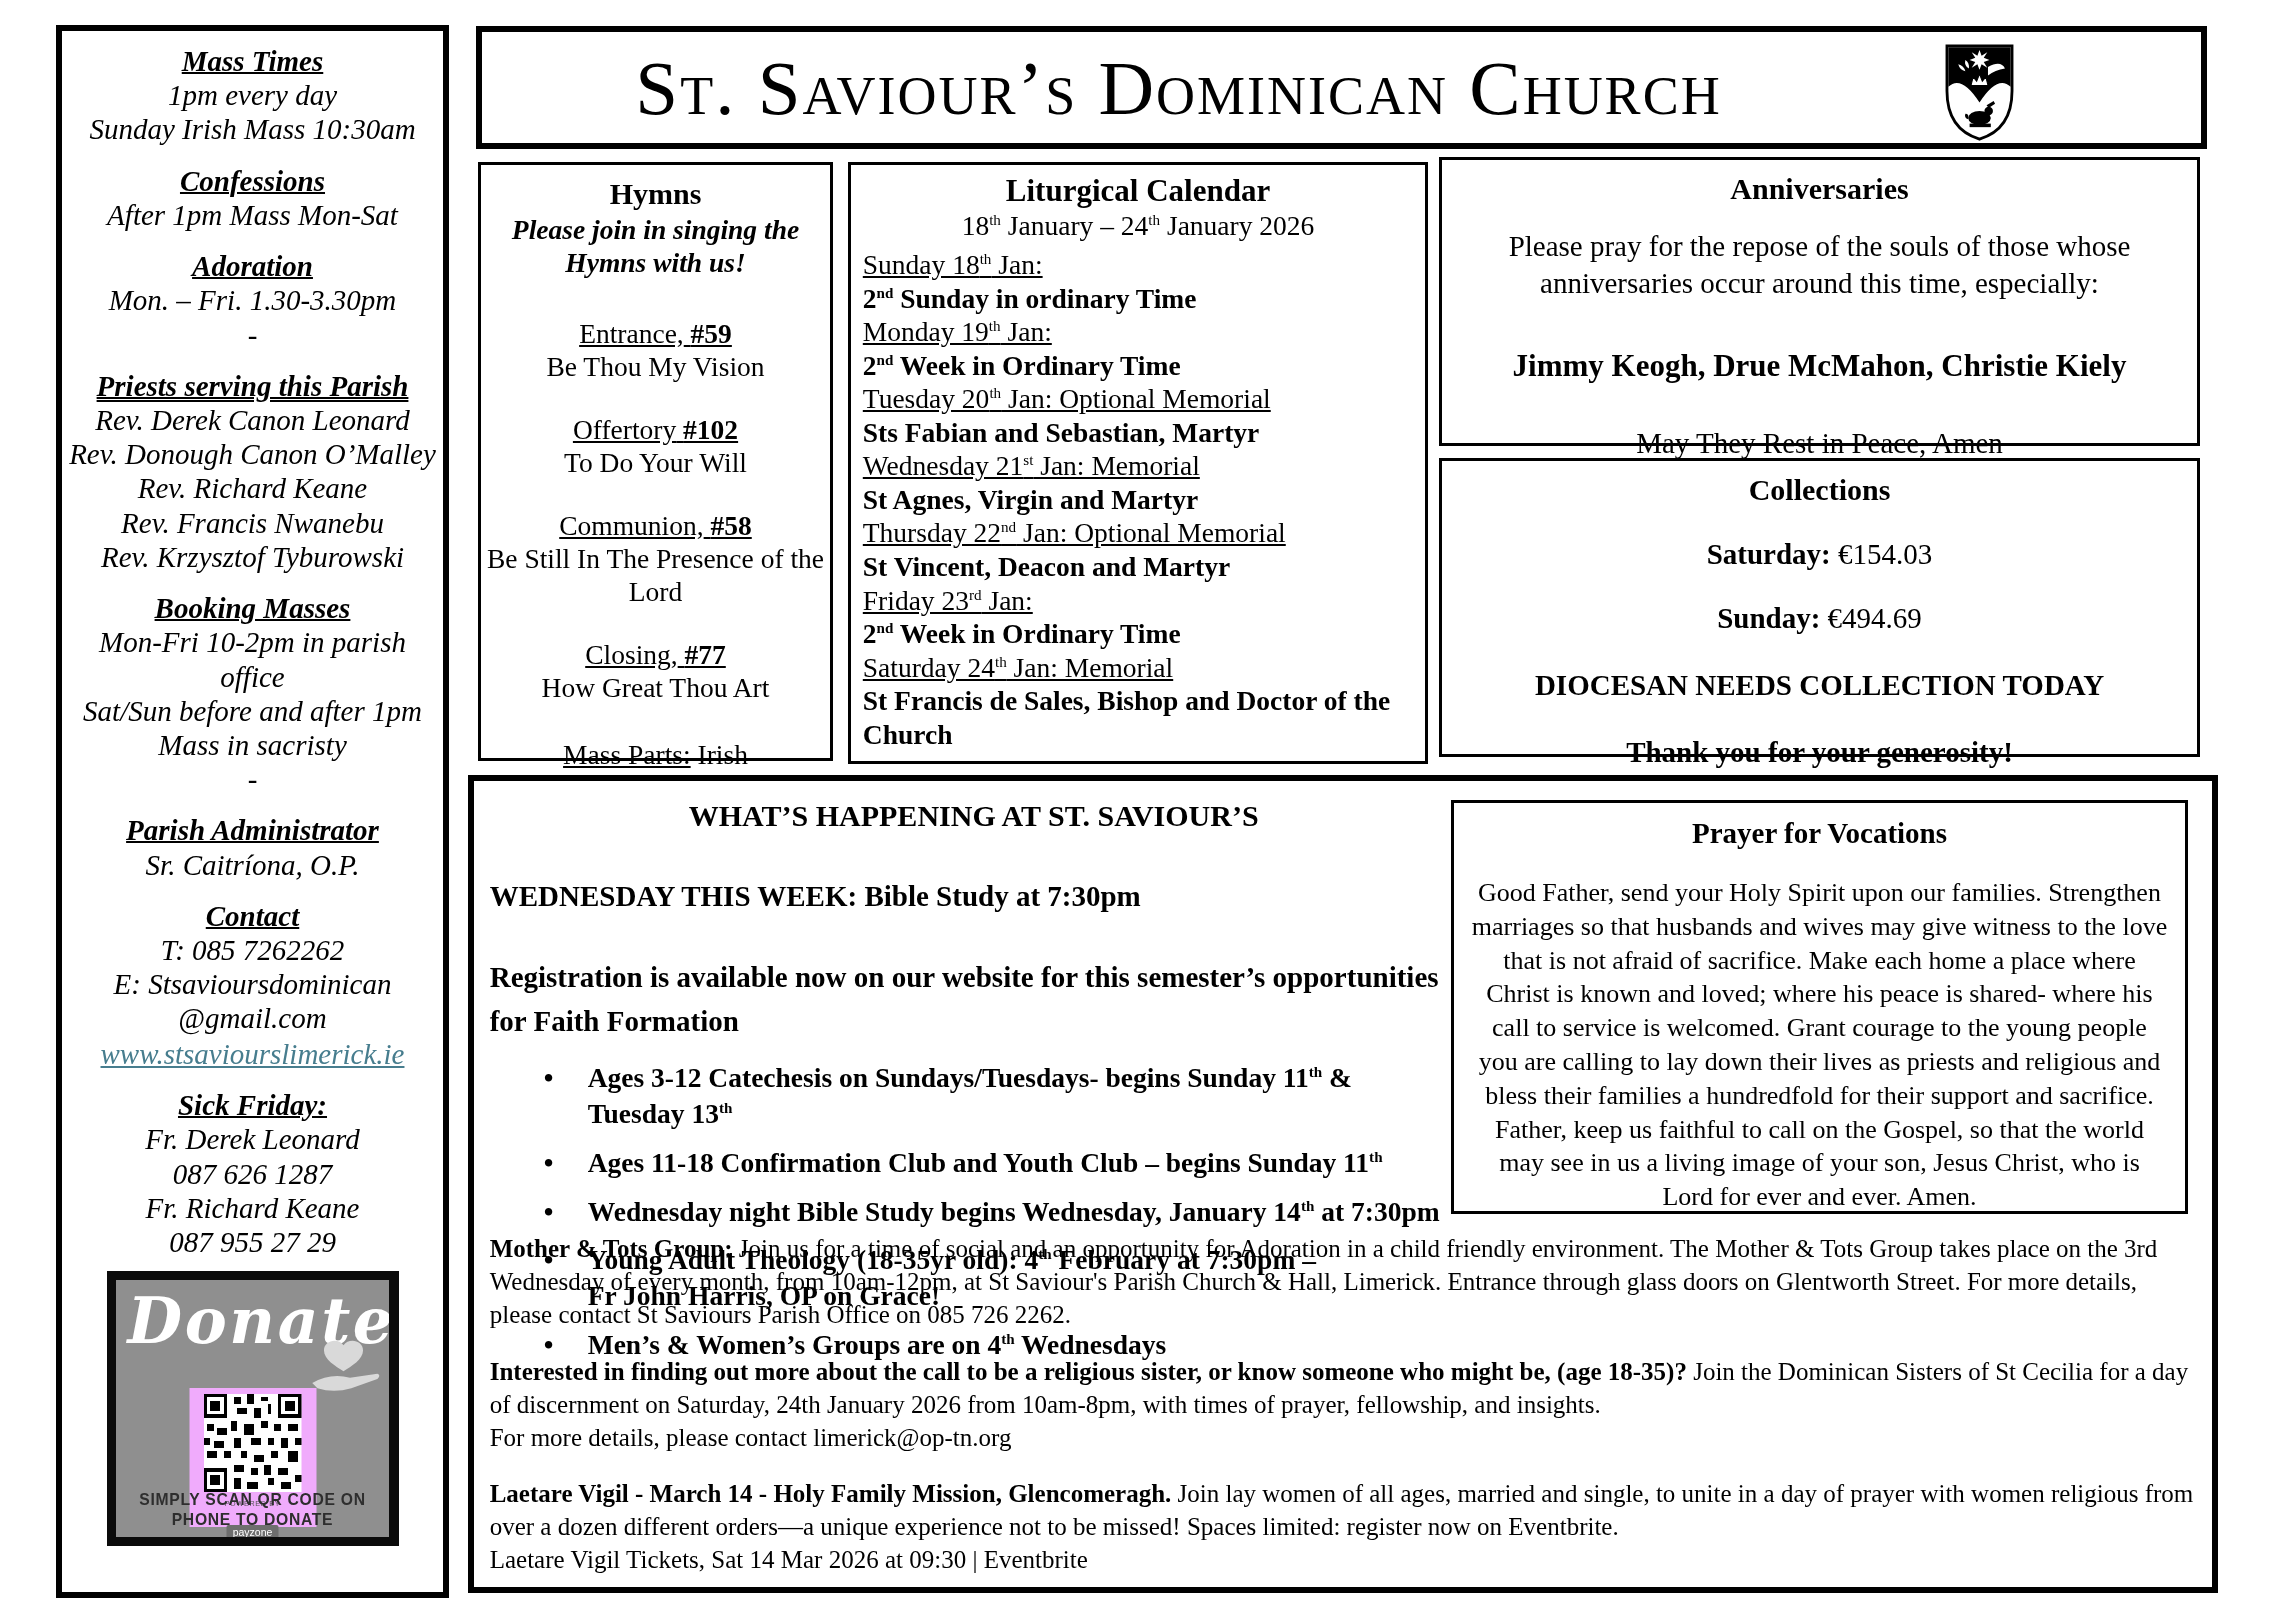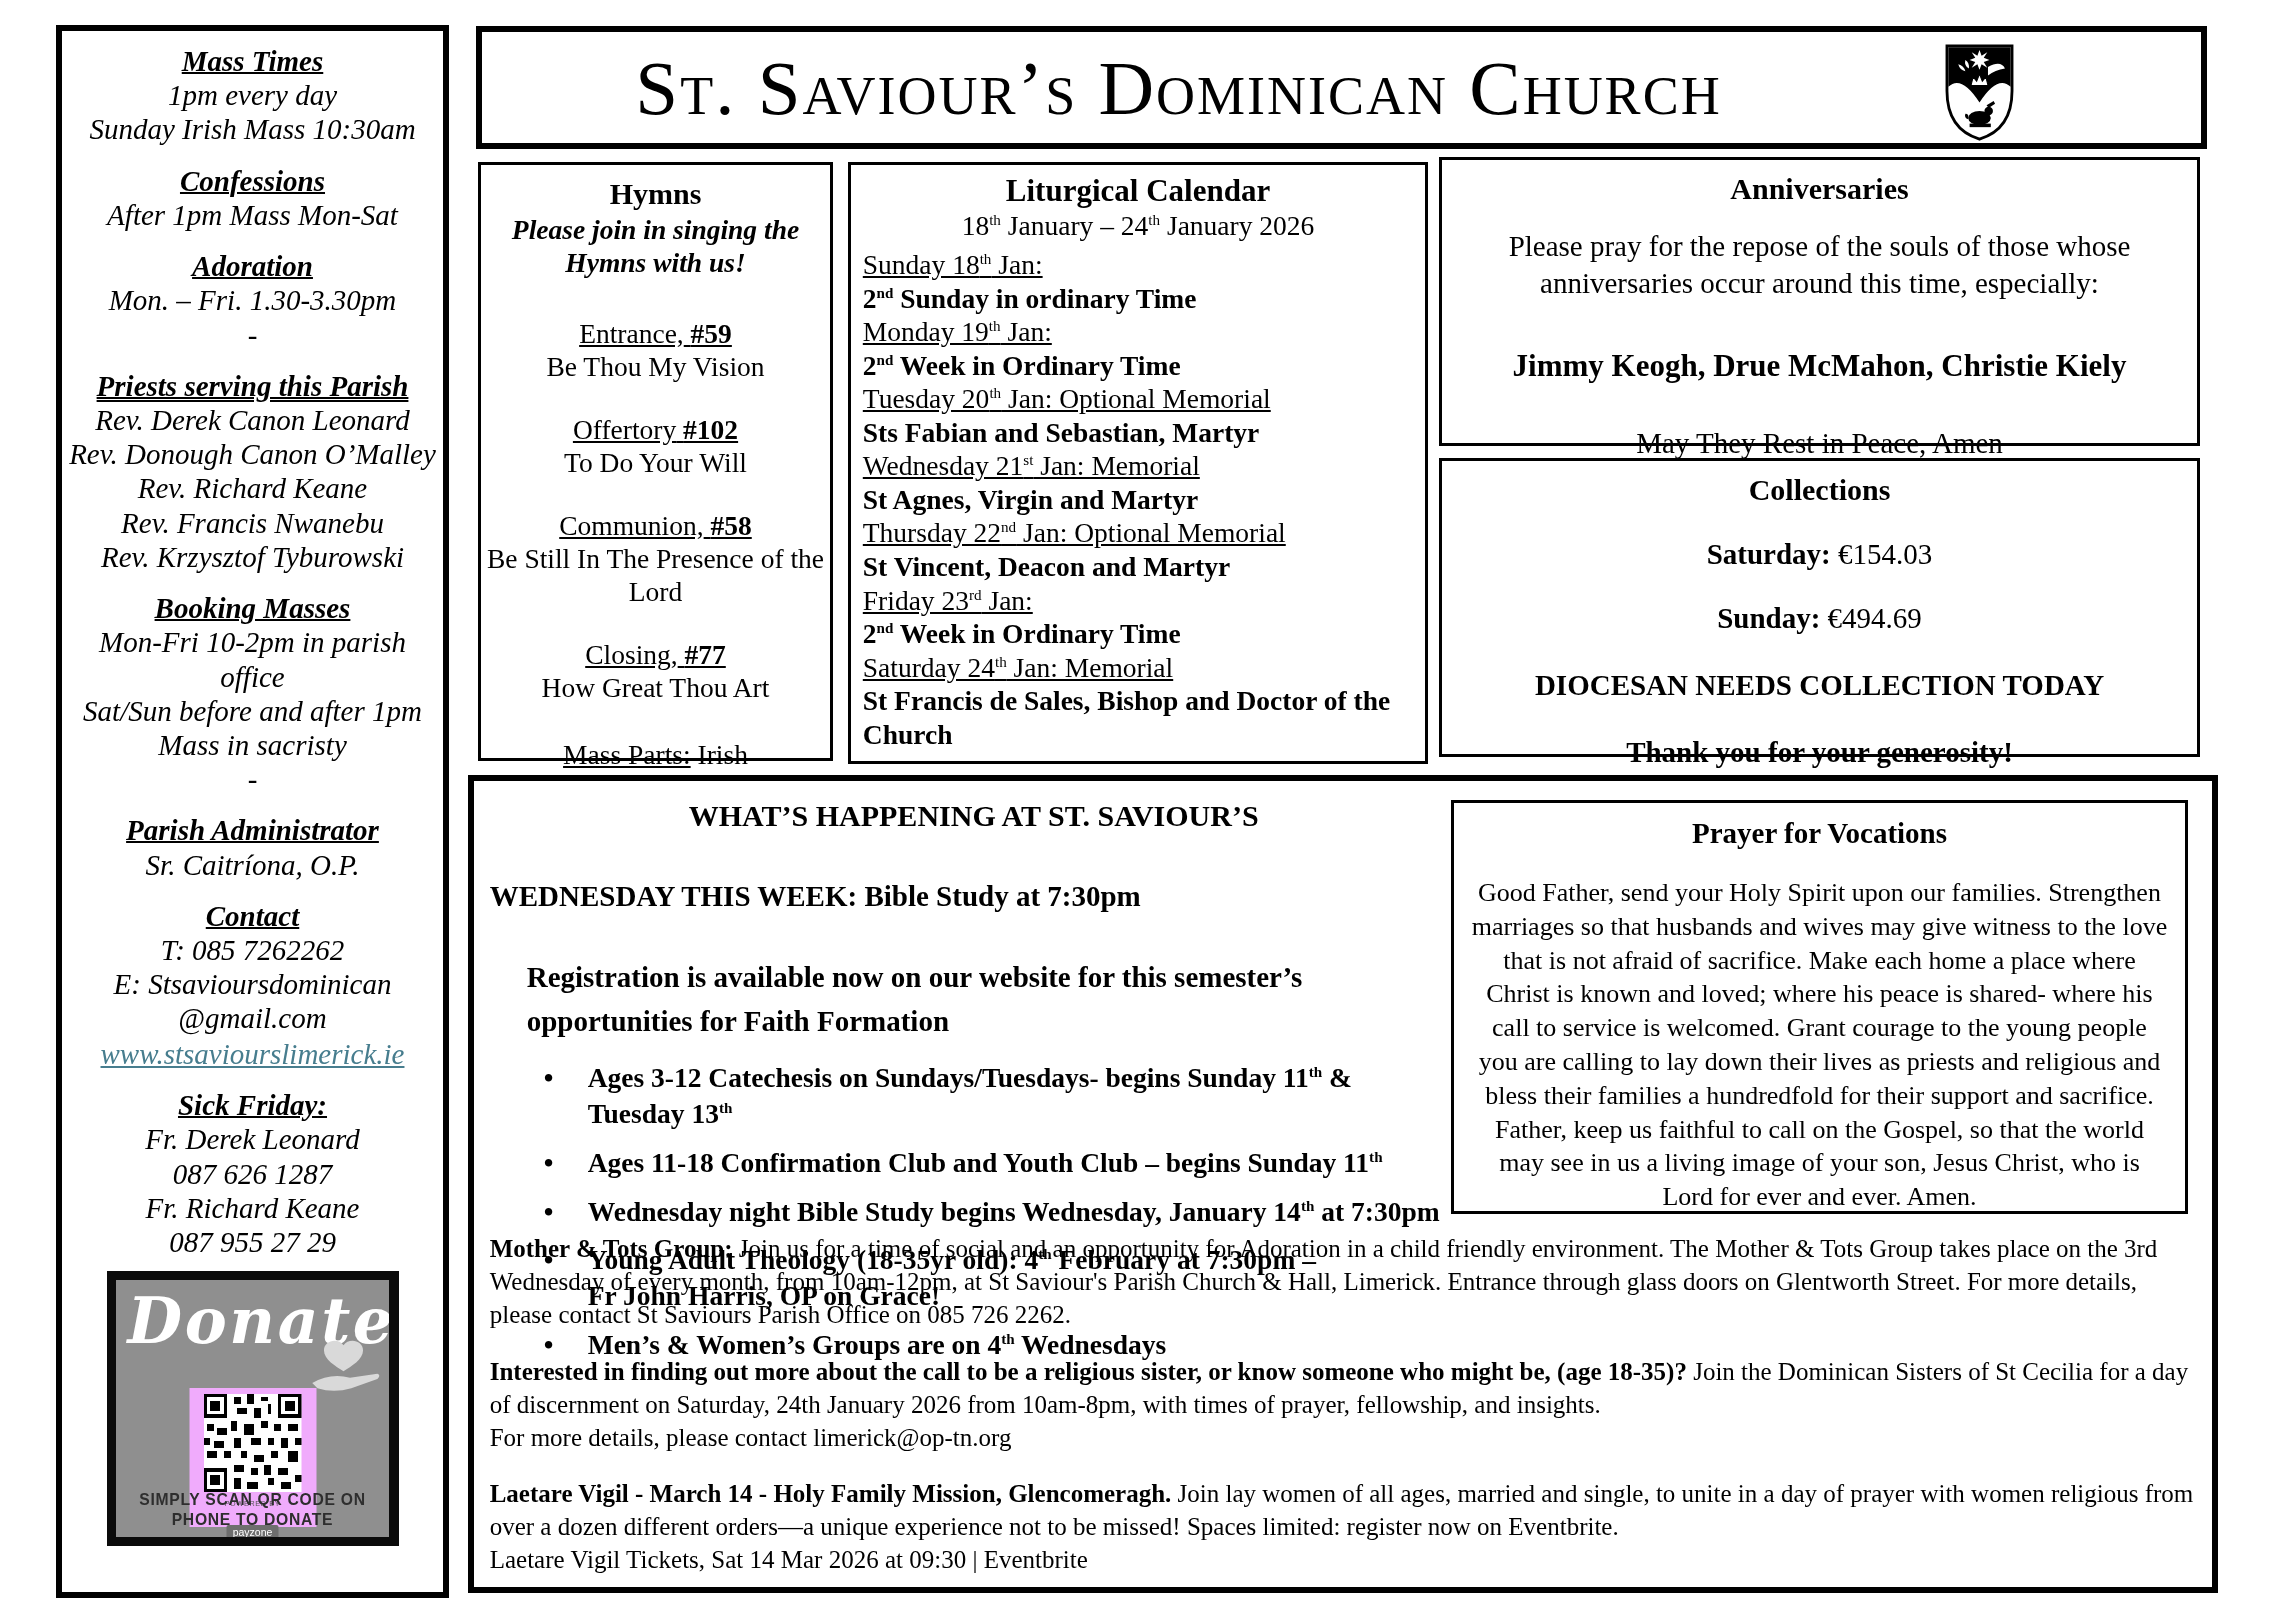--- a/index.html
+++ b/index.html
@@ -76,21 +76,21 @@
   .col-head{font-weight:bold;font-size:30px;}
   .col-row{margin-top:31px;}
   .col-diocesan{font-weight:bold;margin-top:34px;font-size:29px;}
   .col-thanks{font-weight:bold;margin-top:34px;text-align:center;}
 
   
   .whats{left:468px;top:775px;width:1750px;height:818px;border-width:6.5px;}
   .wh-left{position:absolute;left:15.7px;top:18.3px;width:968px;}
   .wh-head{text-align:center;font-weight:bold;font-size:30px;}
   .wh-week{margin-top:47px;font-weight:bold;font-size:29px;}
-  .wh-reg{margin-top:43px;font-weight:bold;font-size:29px;line-height:1.5;margin-left:37px;}
+  .wh-reg{margin-top:43px;font-weight:bold;font-size:29px;line-height:1.5;}
   .wh-bullets{list-style:none;margin:17px 0 0;padding:0;font-weight:bold;font-size:27.5px;line-height:1.3;}
   .wh-bullets li{position:relative;padding-left:98px;margin-top:13px;}
   .wh-bullets li::before{content:"\2022";position:absolute;left:54px;top:0;}
 
   .prayer{position:absolute;left:977px;top:19px;width:737px;height:414px;border:3.9px solid #000;
     box-sizing:border-box;text-align:center;font-size:26px;line-height:1.3;padding:7.9px 17px;}
   .pr-head{font-weight:bold;font-size:29px;margin-top:3.9px;}
   .pr-body{margin-top:23.6px;}
 
   .notices{position:absolute;left:15.7px;top:451px;width:1714px;font-size:25px;line-height:1.32;}

